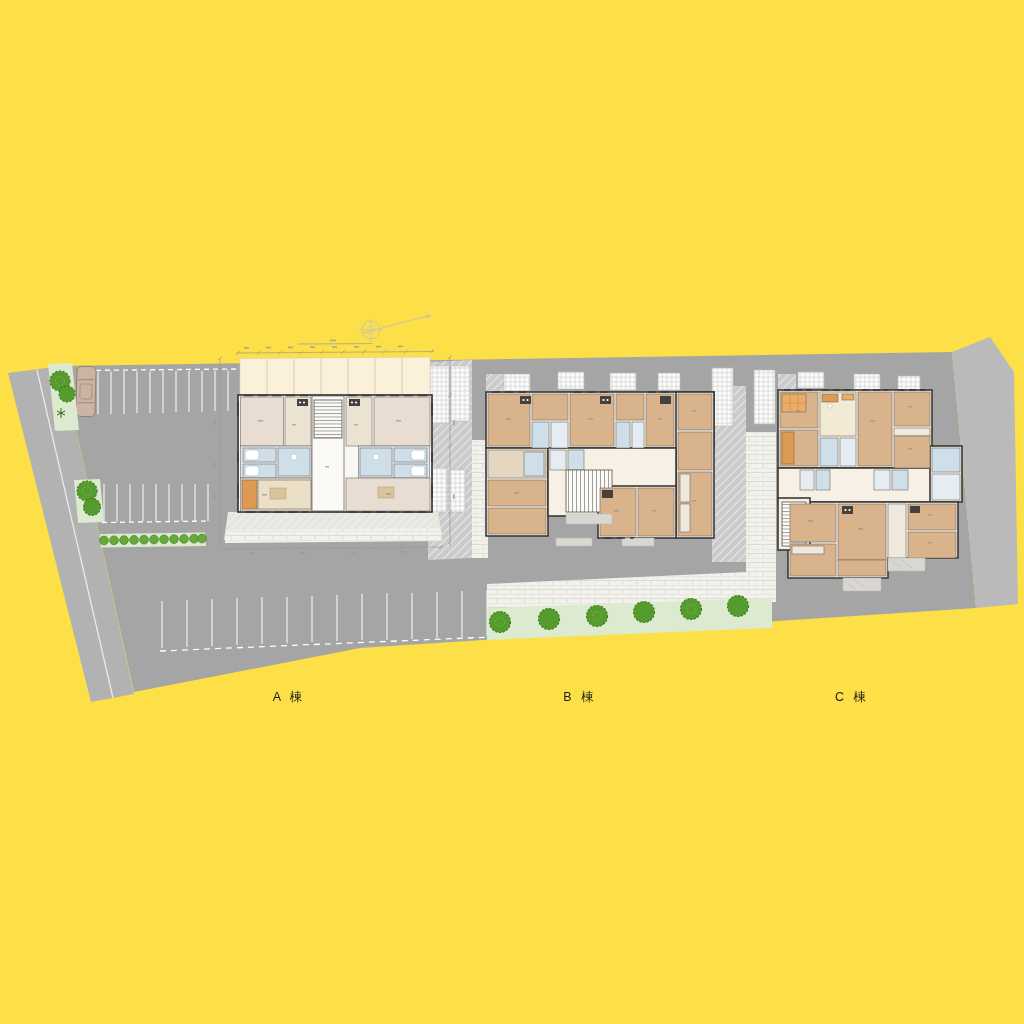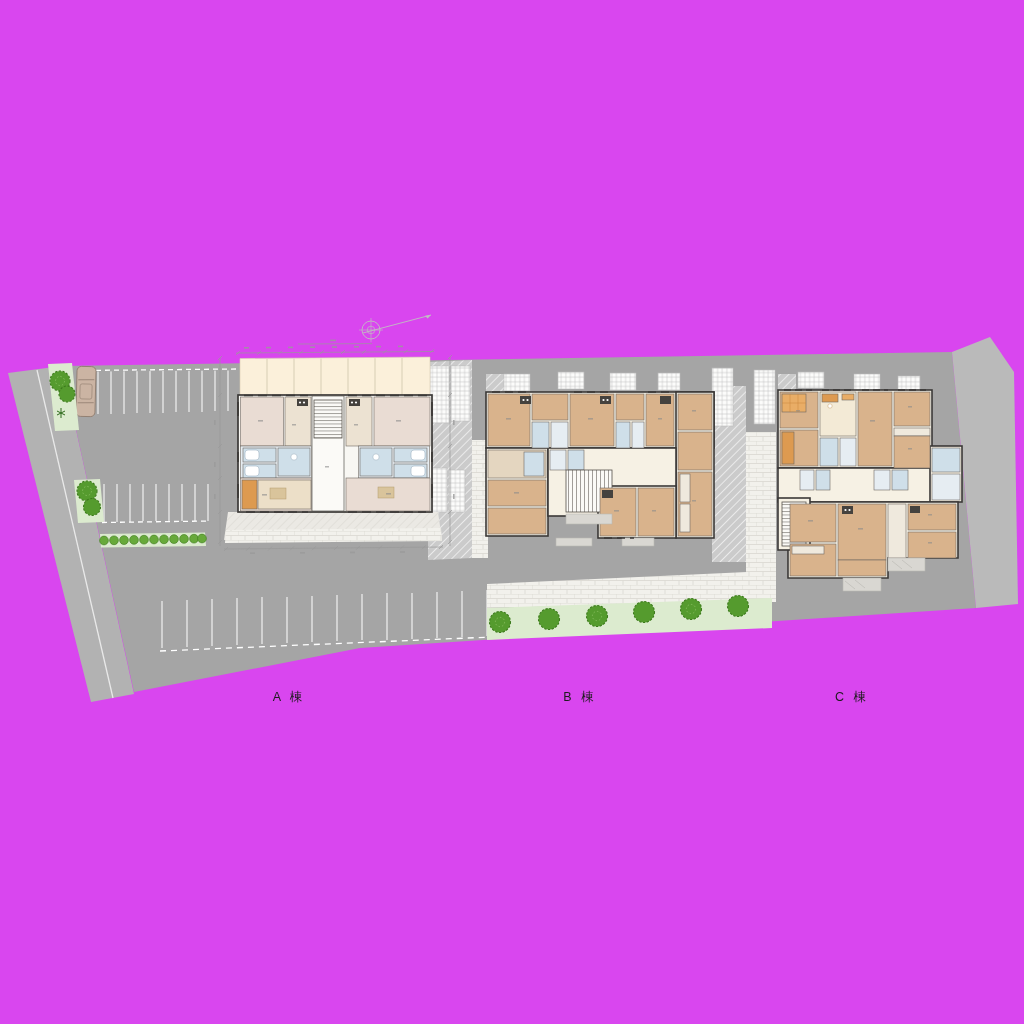--- a/index.html
+++ b/index.html
@@ -1,16 +1,16 @@
 <!DOCTYPE html>
 <html style="--c-lot: #a5a5a5; --c-road: #b2b2b2; --c-driveway: #bababa; --c-green_strip: #dcebcf; --c-tree: #559b2e; --c-tree_dark: #3c7a1c; --c-shrub: #67a93a; --c-cream: #f6f1e4; --c-tan: #d9b38c; --c-tan_light: #e4d6c0; --c-room_a: #e9dcd3; --c-room_a_light: #ece2d2; --c-bath_blue: #cfdfe9; --c-bath_light: #e6edf2; --c-balcony: #fbf0da; --c-core: #f8f7f3; --c-orange: #dd9a50; --c-orange_light: #e9ad66; --c-kitchen_dark: #45423e; --c-porch: #d9d7d2; --c-car_body: #cbb4a3; --c-car_line: #8f7c6e; --c-wall: #3b3937; --c-dim: #999999; --c-compass: #c0c0c0; --c-label: #1d1d1d;"><head>
 <meta charset="utf-8">
 <style>
   html,body{margin:0;padding:0;background:#ffffff;}
-  .canvas{position:relative;width:1024px;height:1024px;background:#d946ef;overflow:hidden;
+  .canvas{position:relative;width:1024px;height:1024px;background:#fde047;overflow:hidden;
           font-family:"Liberation Sans", sans-serif;}
   svg{display:block;}
   
   .f-lot{fill:var(--c-lot)}        .f-road{fill:var(--c-road)}
   .f-drive{fill:var(--c-driveway)} .f-green{fill:var(--c-green_strip)}
   .f-tree{fill:var(--c-tree)}      .s-treedk{stroke:var(--c-tree_dark)}
   .f-shrub{fill:var(--c-shrub)}    .f-cream{fill:var(--c-cream)}
   .f-tan{fill:var(--c-tan)}        .f-tanlt{fill:var(--c-tan_light)}
   .f-rooma{fill:var(--c-room_a)}   .f-roomalt{fill:var(--c-room_a_light)}
   .f-bath{fill:var(--c-bath_blue)} .f-bathlt{fill:var(--c-bath_light)}

